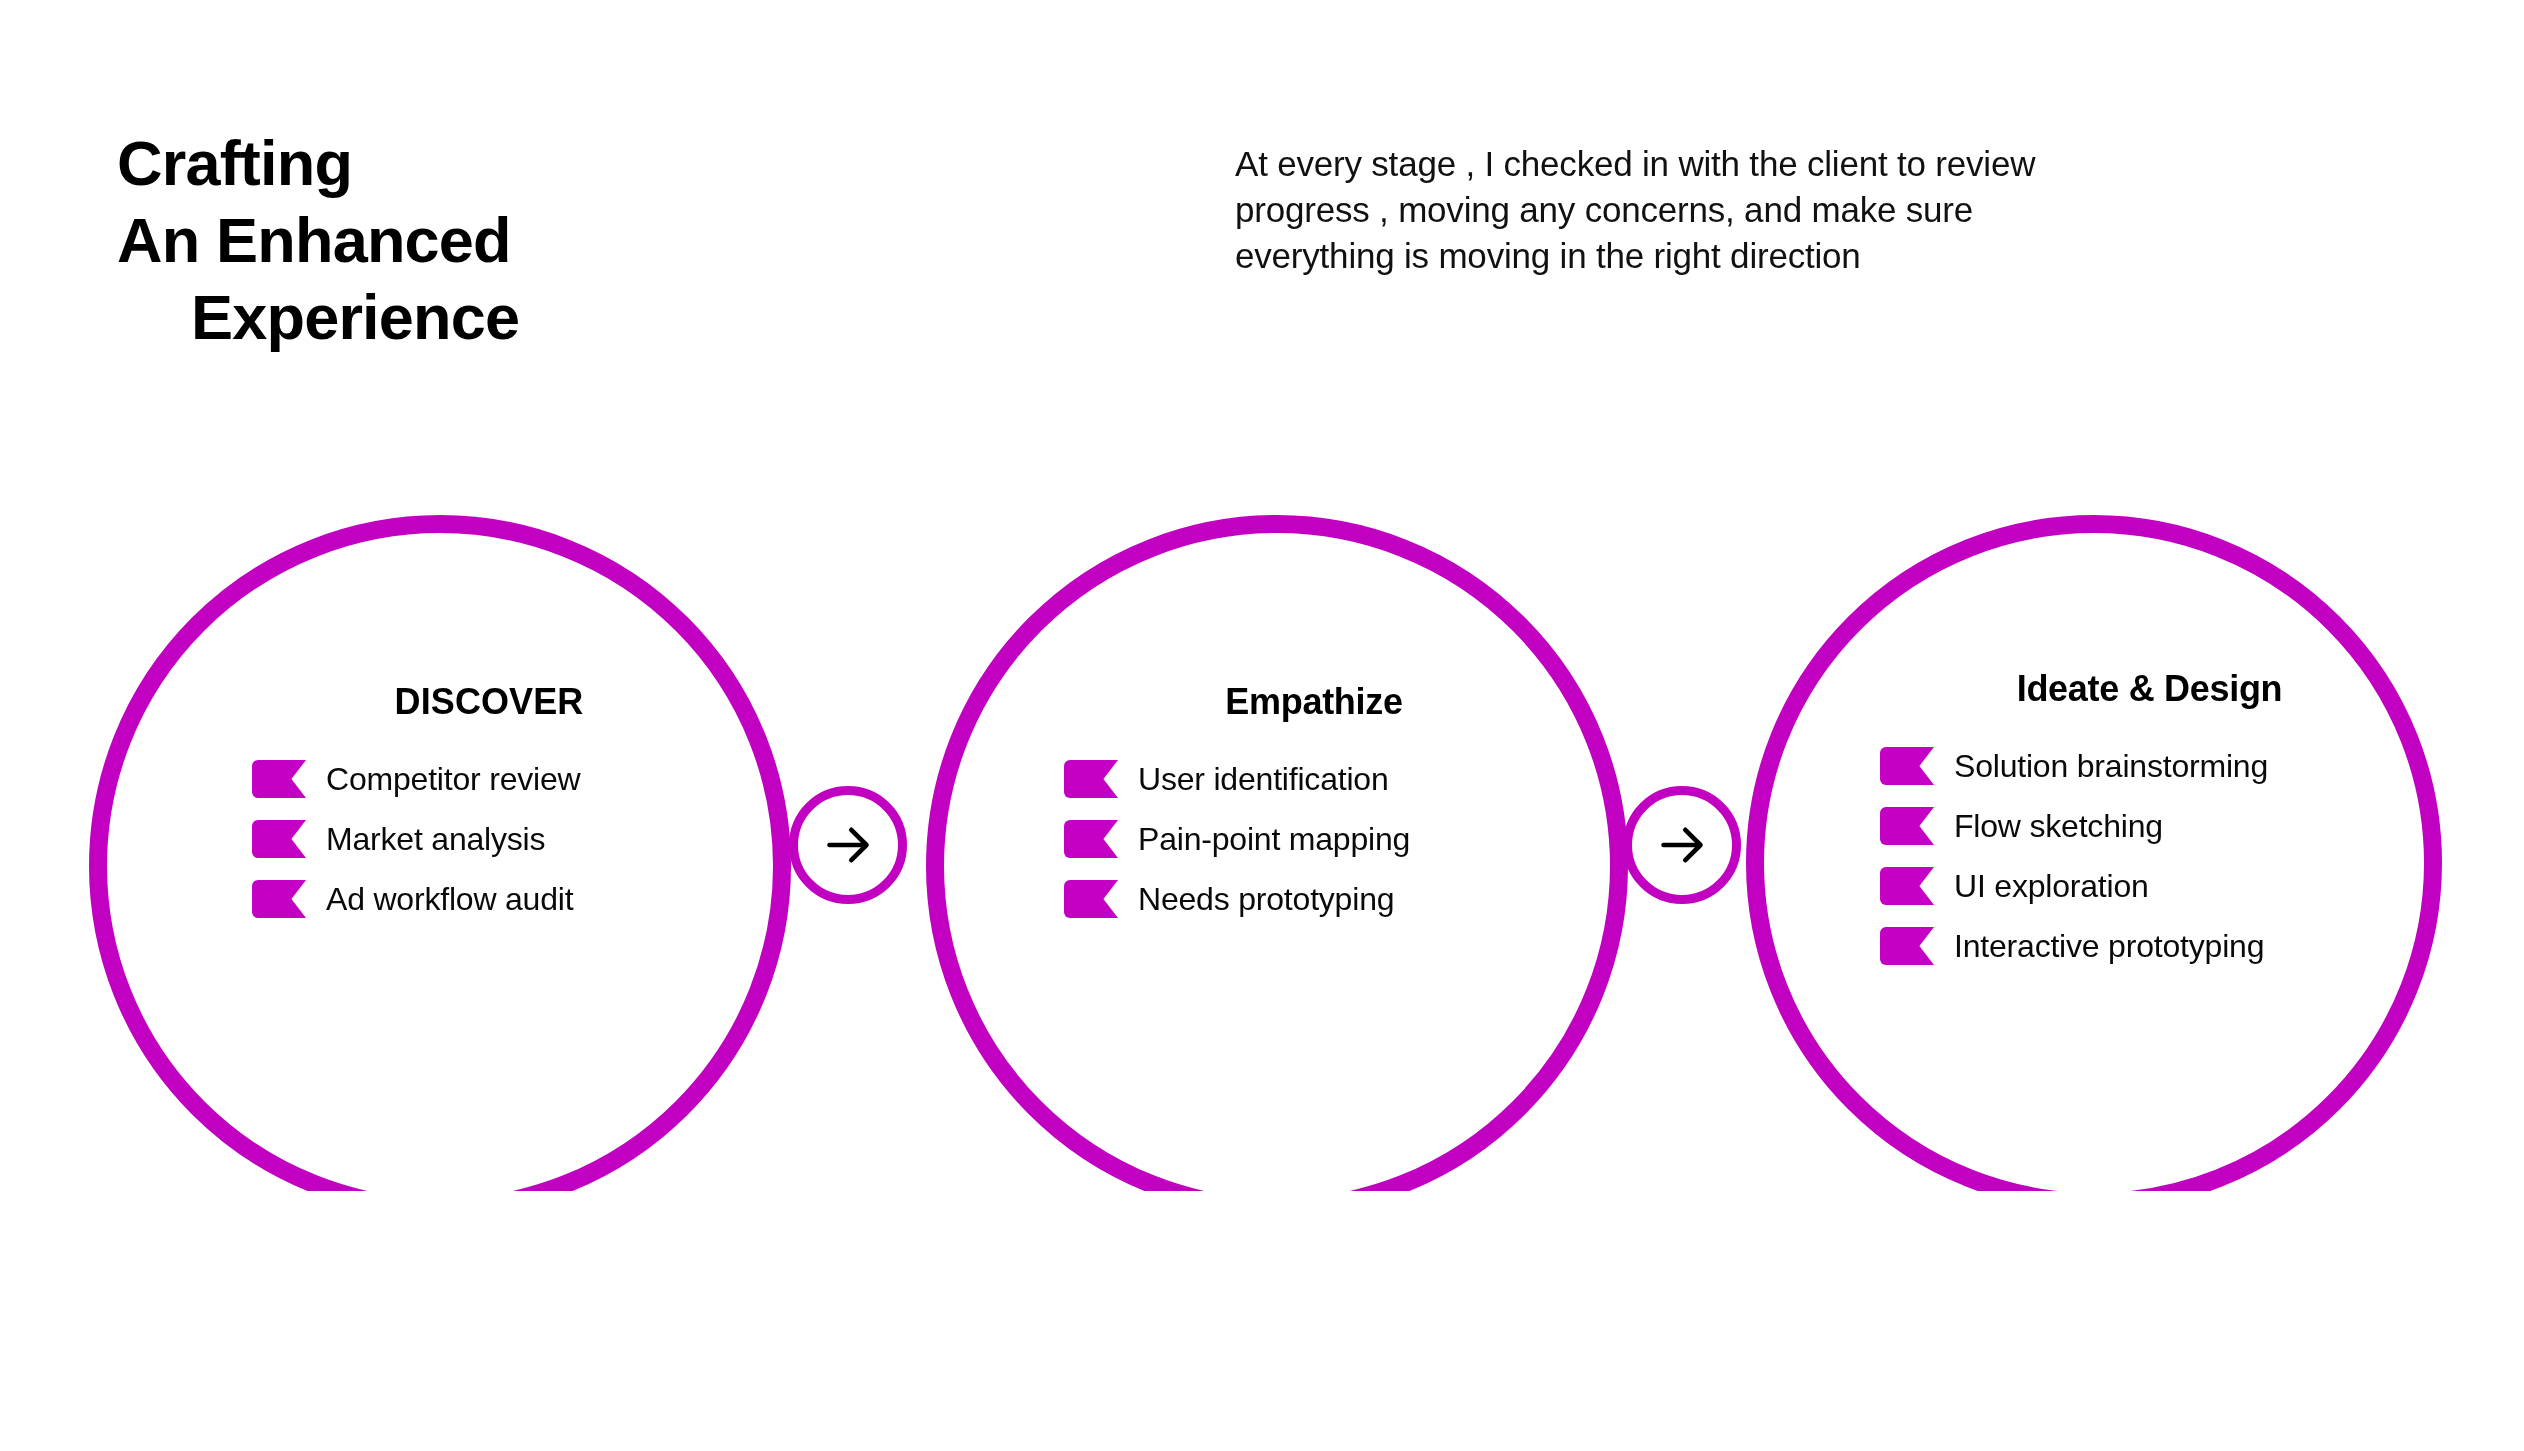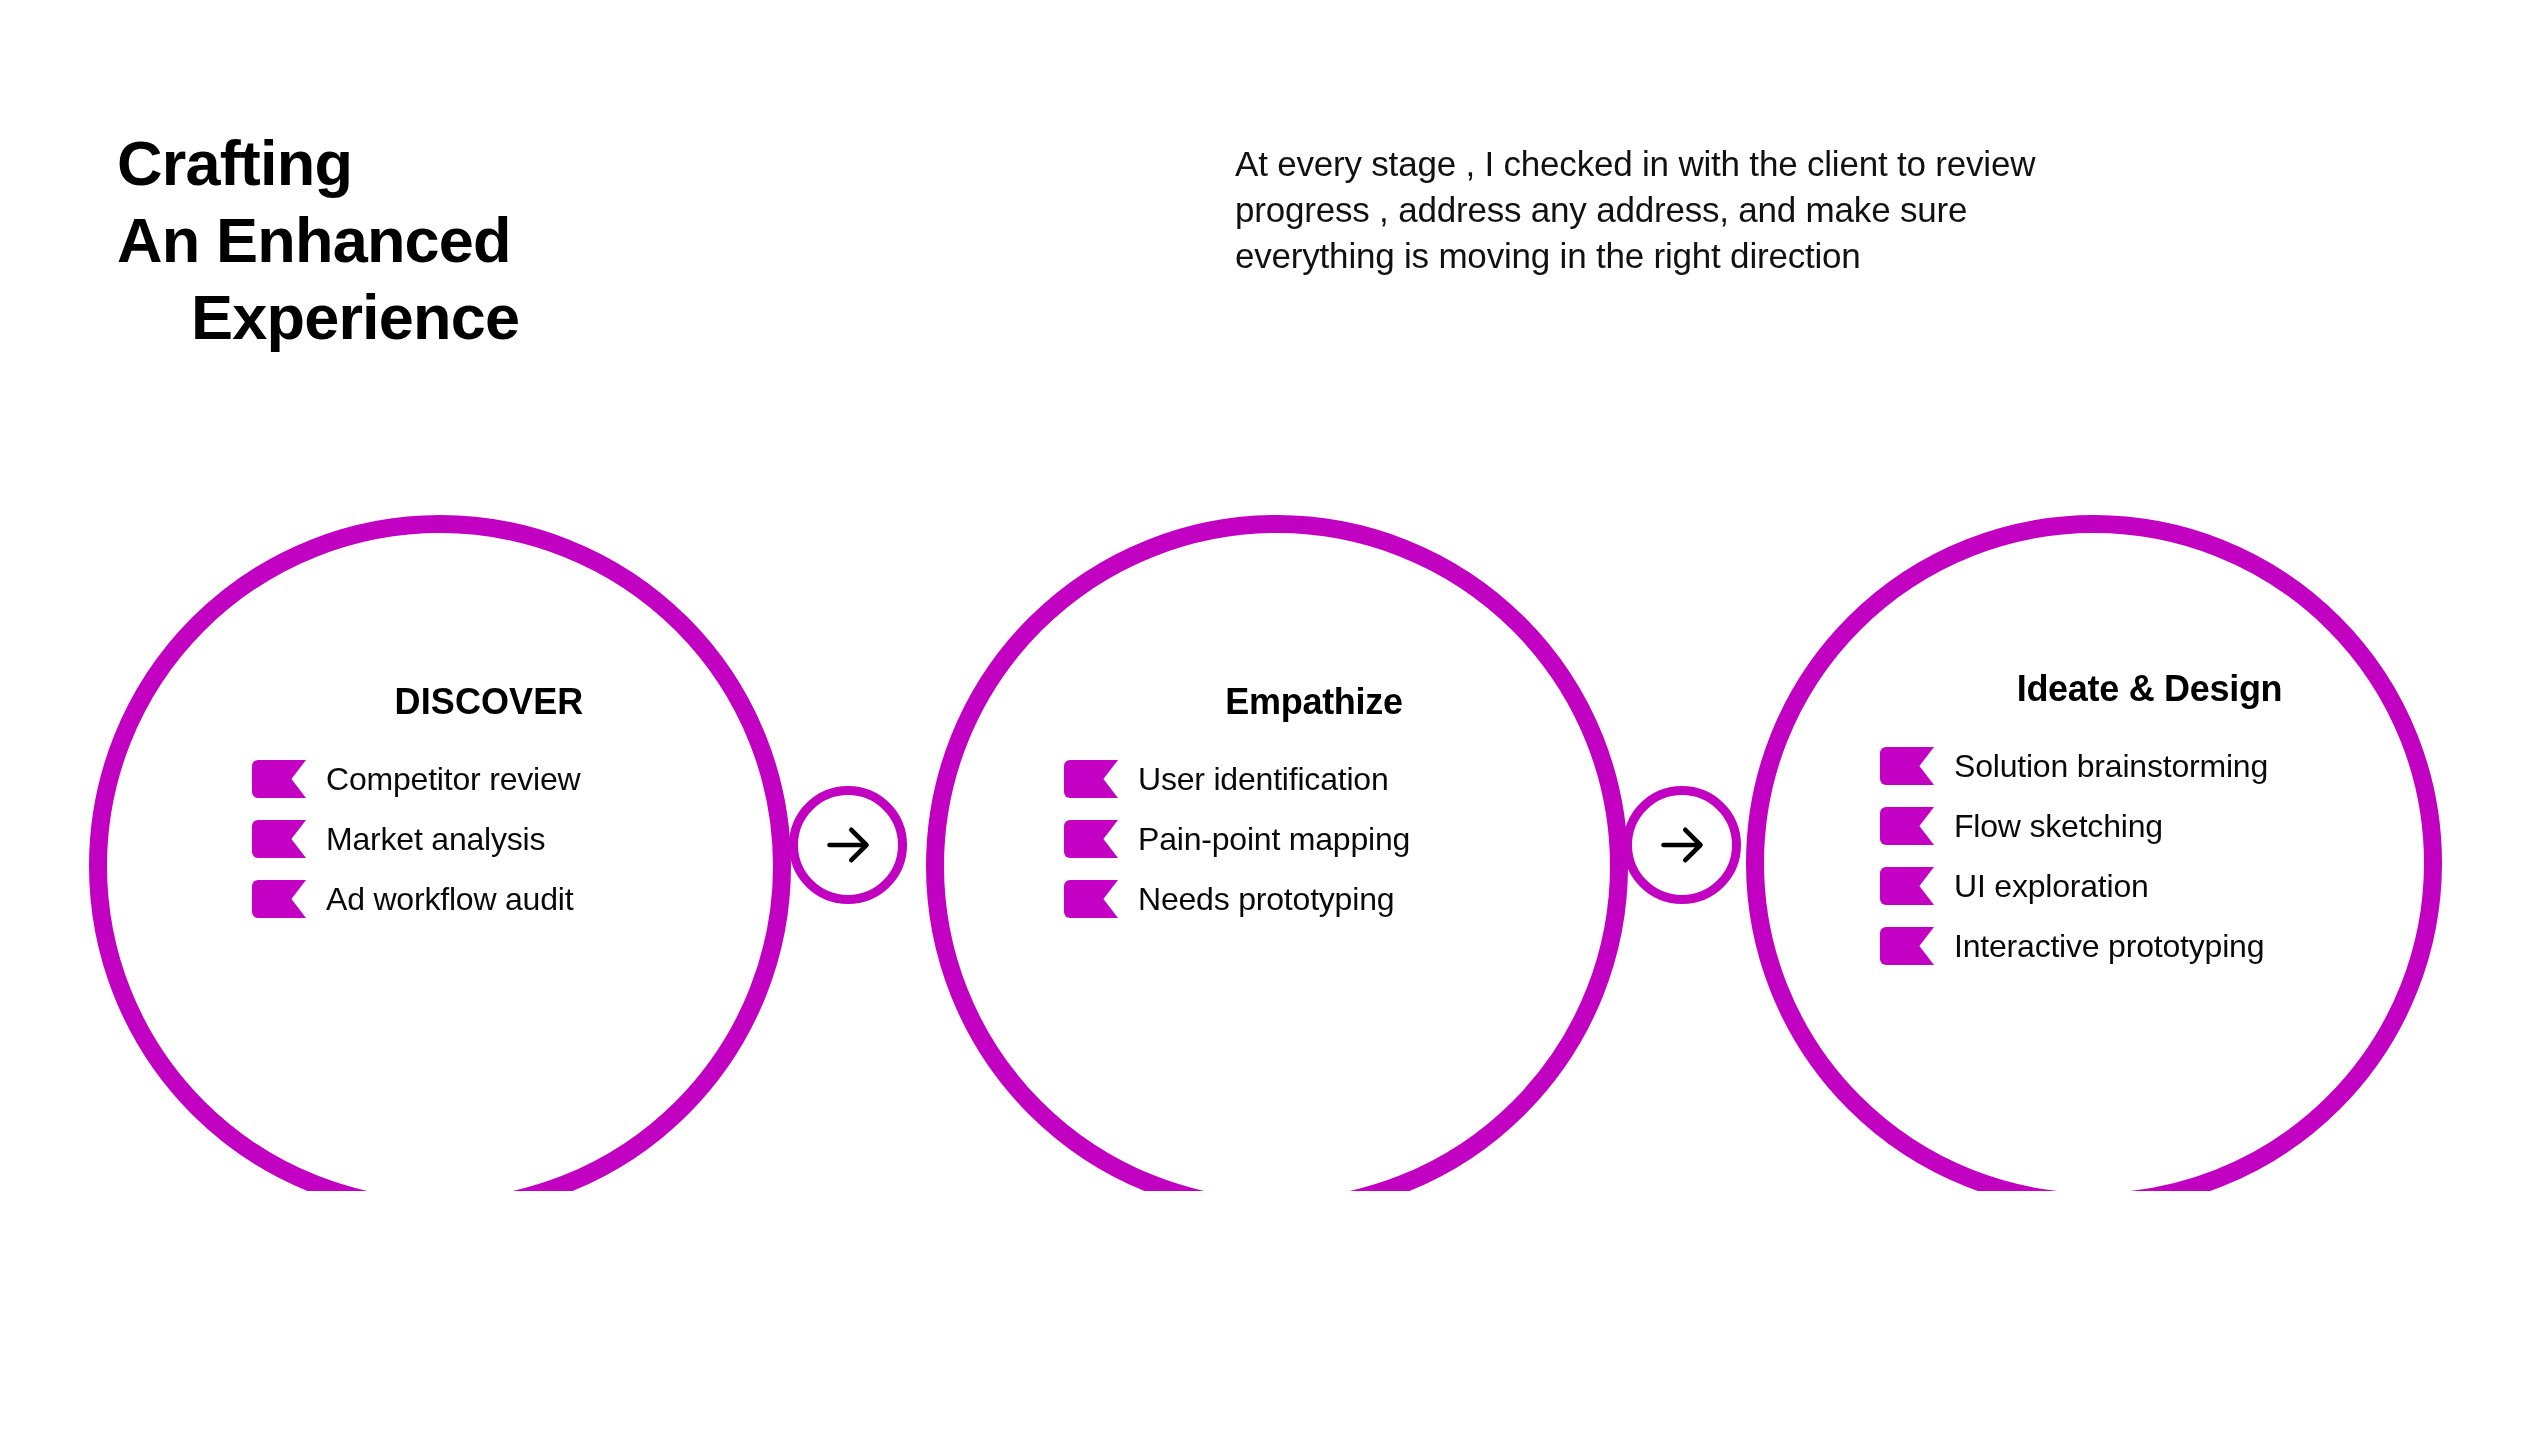--- a/index.html
+++ b/index.html
@@ -149,21 +149,21 @@
 <div id="slide">
 
   <div class="title-block">
     <div class="title-line indent-1">Crafting</div>
     <div class="title-line indent-2">An Enhanced</div>
     <div class="title-line indent-3">Experience</div>
   </div>
 
   <div class="intro-block">
     <div class="intro-line">At every stage , I checked in with the client to review</div>
-    <div class="intro-line">progress , address any address, and make sure</div>
+    <div class="intro-line">progress , moving any concerns, and make sure</div>
     <div class="intro-line">everything is moving in the right direction</div>
   </div>
 
   <div class="flow">
 
     <div class="stage stage-1"></div>
     <div class="stage-content content-1">
       <div class="stage-heading caps">DISCOVER</div>
       <ul class="bullet-list">
         <li class="bullet-item">

